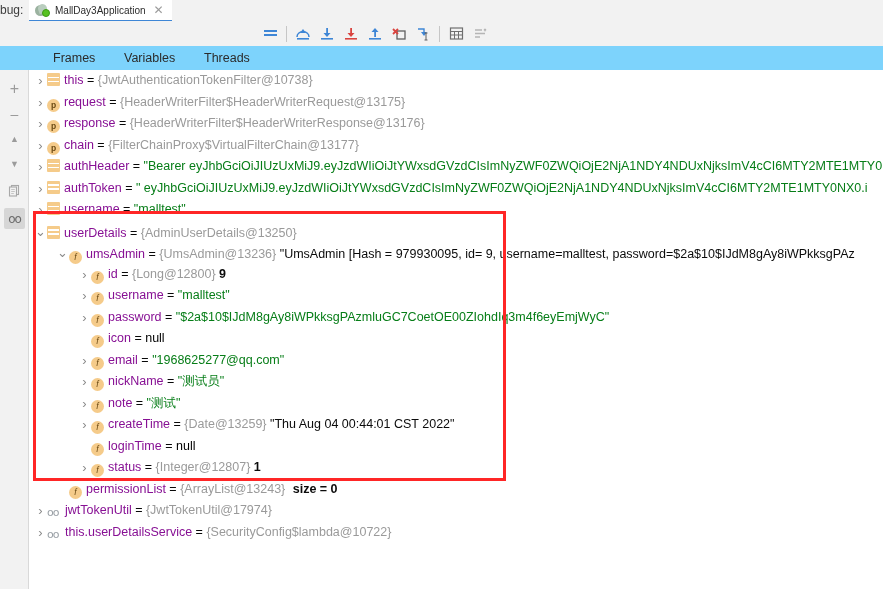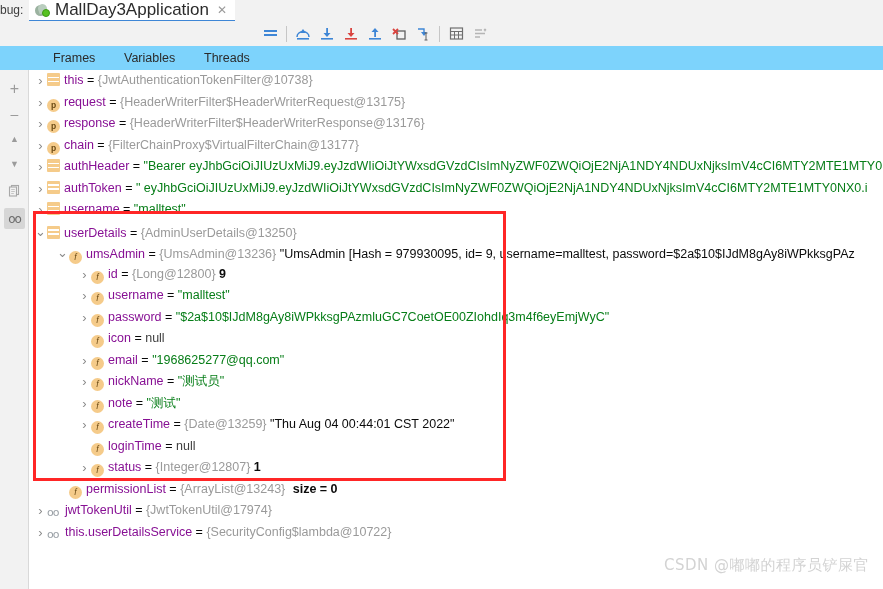--- a/index.html
+++ b/index.html
@@ -18,21 +18,21 @@
   }
   .runlabel{
     position:absolute;left:0;top:3px;font-size:12px;color:#3c3c3c;
   }
   .runtab{
     position:absolute;left:29px;top:0;height:20px;
     display:flex;align-items:center;gap:5px;
     padding:0 8px 0 6px;background:#ffffff;
     border-bottom:2px solid #3e86d6;
   }
-  .runtab .tabtitle{font-size:17px;color:#2b2b2b;}
+  .runtab .tabtitle{font-size:10px;color:#2b2b2b;}
   .runtab .closex{color:#9a9a9a;font-size:12px;margin-left:3px;}
   .springicon{position:relative;width:15px;height:13px;display:inline-block;}
   .springicon .leaf{
     position:absolute;left:0;top:1px;width:11px;height:11px;border-radius:50%;
     background:#9bb2a0;
   }
   .springicon .leaf2{
     position:absolute;left:3px;top:0px;width:9px;height:9px;border-radius:50% 50% 50% 0;
     background:#b9cdbe;transform:rotate(-20deg);
   }
@@ -126,21 +126,21 @@
   .ic-oo{
     color:#9aa0a6;font-size:11px;line-height:13px;letter-spacing:-1px;
     font-family:"DejaVu Sans",sans-serif;
   }
 
   .vname{color:#871094;}
   .veq{color:#080808;}
   .vtype{color:#9a9a9a;}
   .vstr{color:#067d17;}
   .vnum{color:#0b0b0b;font-weight:bold;}
-  .vnull{color:#404040;}
+  .vnull{color:#000000;}
   .vplain{color:#0b0b0b;}
 
   
   .redbox{
     position:absolute;left:33px;top:211px;width:467px;height:264px;
     border:3px solid #ff2626;pointer-events:none;
   }
 
   
   .watermark{
@@ -283,14 +283,13 @@
       <div class="row" style="padding-left: 50px;"><span class="arrow " style="font-size: 13px;">›</span><span class="vicon ic-f">f</span><span class="vname">createTime</span><span class="veq"> = </span><span class="vtype">{Date@13259}</span> <span class="vplain">"Thu Aug 04 00:44:01 CST 2022"</span></div>
       <div class="row" style="padding-left: 50px;"><span class="arrow none">&nbsp;</span><span class="vicon ic-f">f</span><span class="vname">loginTime</span><span class="veq"> = </span><span class="vnull">null</span></div>
       <div class="row" style="padding-left: 50px;"><span class="arrow " style="font-size: 13px;">›</span><span class="vicon ic-f">f</span><span class="vname">status</span><span class="veq"> = </span><span class="vtype">{Integer@12807}</span> <span class="vnum">1</span></div>
       <div class="row" style="padding-left: 28px;"><span class="arrow none">&nbsp;</span><span class="vicon ic-f">f</span><span class="vname">permissionList</span><span class="veq"> = </span><span class="vtype">{ArrayList@13243}</span> <span class="vnum" style="margin-left: 4px;">size = 0</span></div>
       <div class="row" style="padding-left: 6px;"><span class="arrow " style="font-size: 13px;">›</span><span class="vicon ic-oo" style="width: 14px;">oo</span><span class="vname">jwtTokenUtil</span><span class="veq"> = </span><span class="vtype">{JwtTokenUtil@17974}</span></div>
       <div class="row" style="padding-left: 6px;"><span class="arrow " style="font-size: 13px;">›</span><span class="vicon ic-oo" style="width: 14px;">oo</span><span class="vname">this.userDetailsService</span><span class="veq"> = </span><span class="vtype">{SecurityConfig$lambda@10722}</span></div>
     </div>
 
   <div class="redbox"></div>
 
-  <div class="watermark">CSDN @嘟嘟的程序员铲屎官</div>
 </div>
 
 </body></html>

